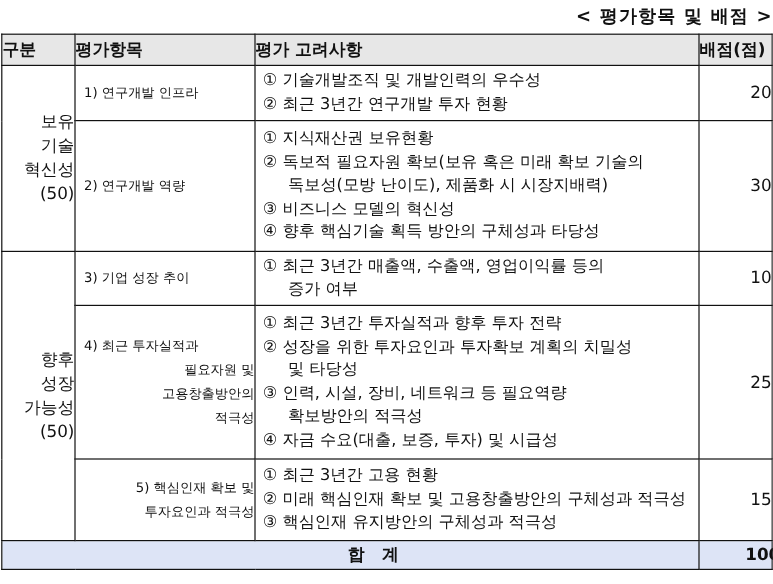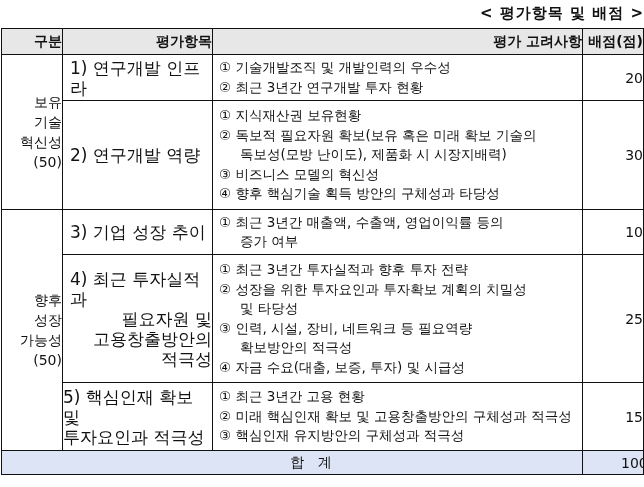--- a/index.html
+++ b/index.html
@@ -3,29 +3,29 @@
 <meta charset="utf-8">
 <style>
   html, body { margin:0; padding:0; background:#ffffff; }
   body { width:644px; height:487px; position:relative; overflow:hidden;
          font-family: "DejaVu Sans", "Liberation Sans", sans-serif; color:#111; }
   .title { position:absolute; left:0; top:4px; width:644px; text-align:right;
            font-weight:bold; font-size:15px; letter-spacing:1px; }
   table { position:absolute; left:1px; top:28px; width:642px; border-collapse:collapse;
           table-layout:fixed; font-size:13.5px; }
   td, th { border:1.5px solid #111; padding:0; vertical-align:middle; }
-  th { background:#e7e7e7; font-weight:bold; font-size:14px; height:25px; text-align:right; }
+  th { background:#e7e7e7; font-weight:bold; font-size:14px; height:25px; text-align:left; }
   .cat { text-align:right; line-height:20px; font-size:14px; }
-  .item { padding-left:7px; line-height:20px; font-size:17px; }
+  .item { padding-left:7px; line-height:20px; font-size:11px; }
   .item .cont { padding-left:18px; display:block;text-align:right; }
   .crit { padding:2px 0 2px 6px; line-height:19.5px; font-size:13.5px;margin-top:40px; }
   .crit .line { display:block; white-space:nowrap; }
   .crit .cont { padding-left:21px; }
   .score { text-align:right; font-size:14px; }
-  .total td { background:#dde4f6; font-weight:normal; height:23px; text-align:center; font-size:14px;padding-left:38px; }
+  .total td { background:#dde4f6; font-weight:bold; height:23px; text-align:center; font-size:14px;padding-left:38px; }
 </style>
 </head>
 <body>
 
 <div class="title">&lt; 평가항목 및 배점 &gt;</div>
 
 <table>
   <colgroup>
     <col style="width:61px">
       <col style="width:150px">
@@ -100,21 +100,21 @@
       <span class="line">② 성장을 위한 투자요인과 투자확보 계획의 치밀성</span>
       <span class="line cont">및 타당성</span>
       <span class="line">③ 인력, 시설, 장비, 네트워크 등 필요역량</span>
       <span class="line cont">확보방안의 적극성</span>
       <span class="line">④ 자금 수요(대출, 보증, 투자) 및 시급성</span>
     </td>
     <td class="score">25</td>
   </tr>
 
   <tr style="height:68px">
-    <td class="item" style="text-align:left;padding-left:0">
+    <td class="item" style="text-align:right;padding-left:0">
       <span style="display:block">5) 핵심인재 확보 및</span>
       <span style="display:block">투자요인과 적극성</span>
     </td>
     <td class="crit">
       <span class="line">① 최근 3년간 고용 현황</span>
       <span class="line">② 미래 핵심인재 확보 및 고용창출방안의 구체성과 적극성</span>
       <span class="line">③ 핵심인재 유지방안의 구체성과 적극성</span>
     </td>
     <td class="score">15</td>
   </tr>

